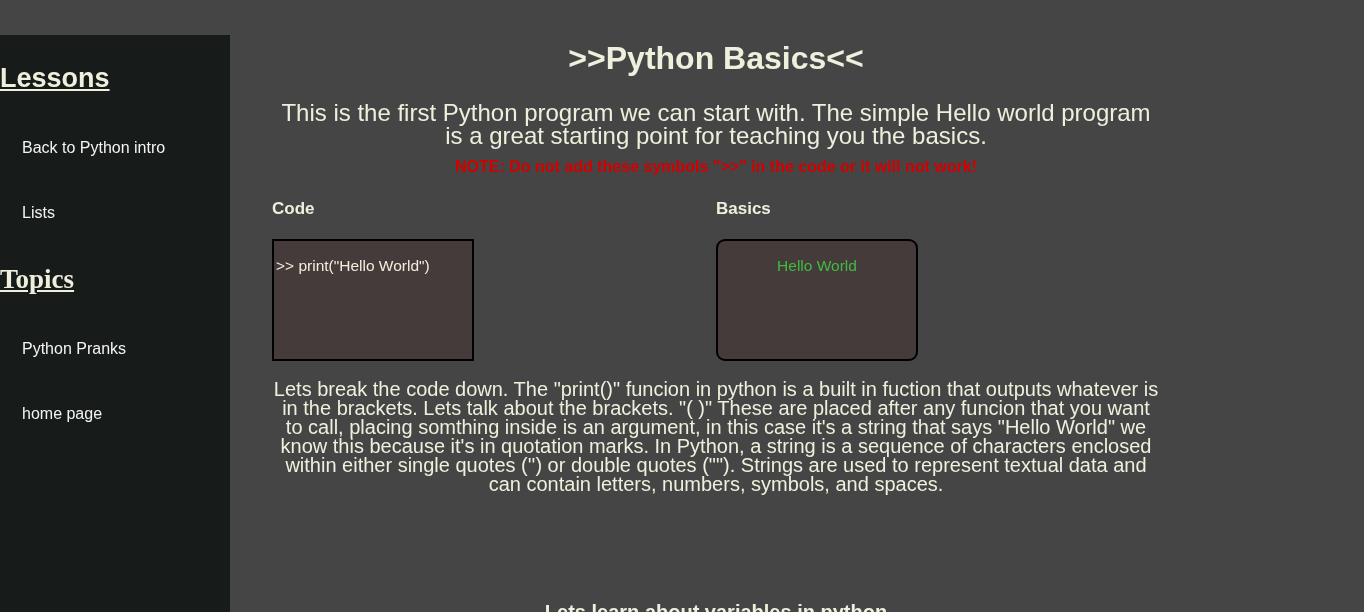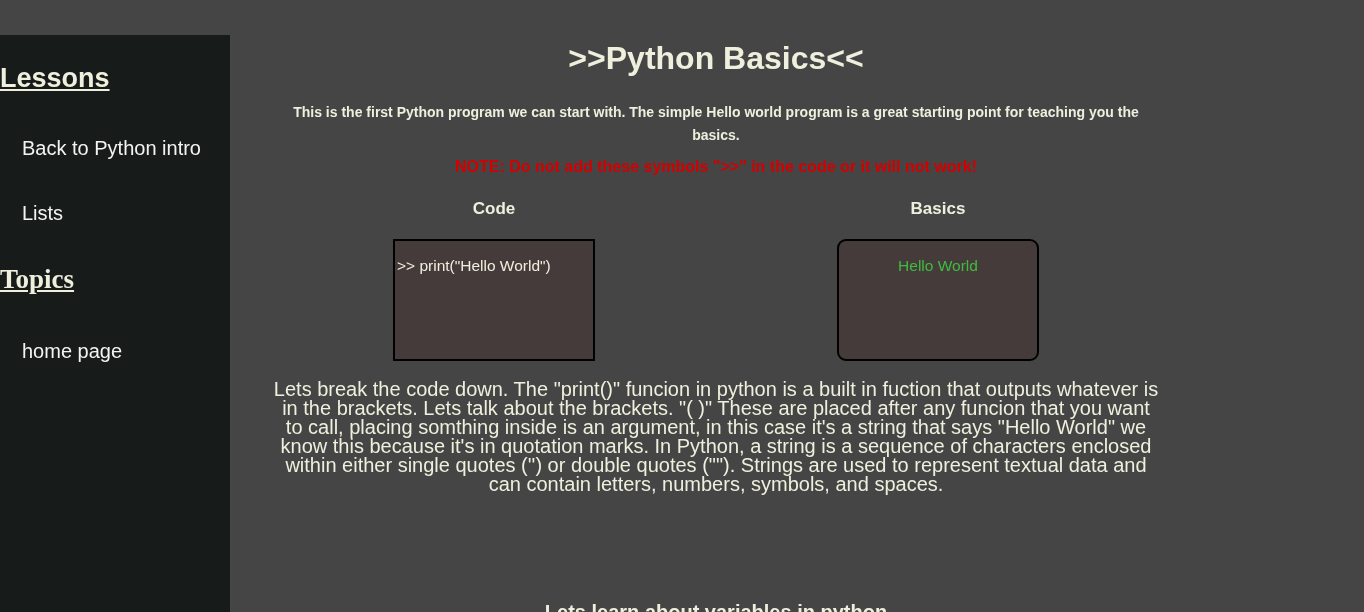--- a/index.html
+++ b/index.html
@@ -39,21 +39,21 @@
     font-size: 27px;
     font-weight: bold;
     text-decoration: underline;
     margin: 28px 0 0 0;
     line-height: 1.15;
   }
   .side-heading.second { margin-top: 42px; font-family: Liberation Serif, serif; }
   .side-link {
     display: block;
     color: var(--link-text);
-    font-size: 20px;
+    font-size: 16px;
     line-height: 18px;
     margin: 45px 0 0 22px;
     text-decoration: none;
     cursor: pointer;
   }
   .side-link.gap { margin-top: 47px; }
   
   .main {
     margin-left: 230px;
     height: 612px;
@@ -65,40 +65,40 @@
     color: var(--cream-text);
   }
   .page-title {
     font-size: 32px;
     font-weight: bold;
     line-height: 1;
     margin: 0;
     padding-top: 42px;
   }
   .intro {
-    font-size: 14px;
-    font-weight: bold;
+    font-size: 24px;
+    font-weight: normal;
     line-height: 23px;
     margin: 27px 0 0 0;
   }
   .note {
     font-size: 16px;
     font-weight: bold;
     line-height: 16px;
     color: var(--note-red);
     margin: 12px 0 0 0;
   }
   .two-col {
     display: flex;
     width: 888px;
   }
   .col {
     width: 444px;
     display: flex;
-    justify-content: center;
+    justify-content: flex-start;
   }
   .headings-row { margin-top: 25px; }
   .col-heading {
     font-size: 17px;
     font-weight: bold;
     line-height: 17px;
   }
   .boxes-row { margin-top: 22px; }
   .io-box {
     width: 202px;
@@ -135,20 +135,21 @@
   }
 </style>
 </head>
 <body>
 
 <div class="sidebar">
   <h1 class="side-heading">Lessons</h1>
   <a class="side-link">Back to Python intro</a>
   <a class="side-link gap">Lists</a>
   <h1 class="side-heading second">Topics</h1>
+  <a class="side-link">Python Pranks</a>
   <a class="side-link gap">home page</a>
 </div>
 
 <div class="main">
   <div class="content">
     <h1 class="page-title">&gt;&gt;Python Basics&lt;&lt;</h1>
     <p class="intro">This is the first Python program we can start with. The simple Hello world program is a great starting point for teaching you the basics.</p>
     <p class="note">NOTE: Do not add these symbols "&gt;&gt;" in the code or it will not work!</p>
 
     <div class="two-col headings-row">

